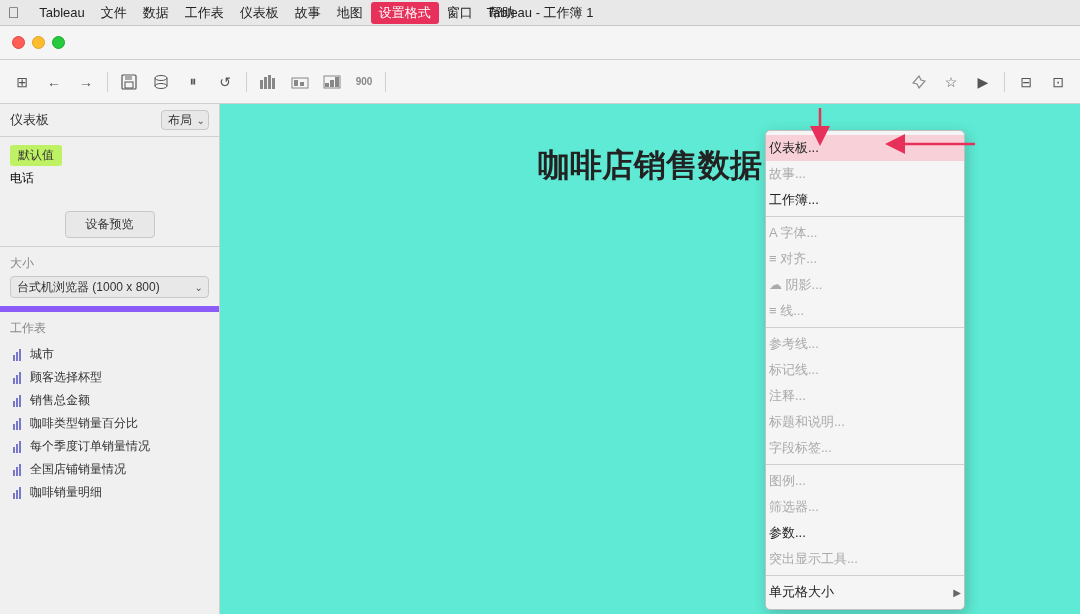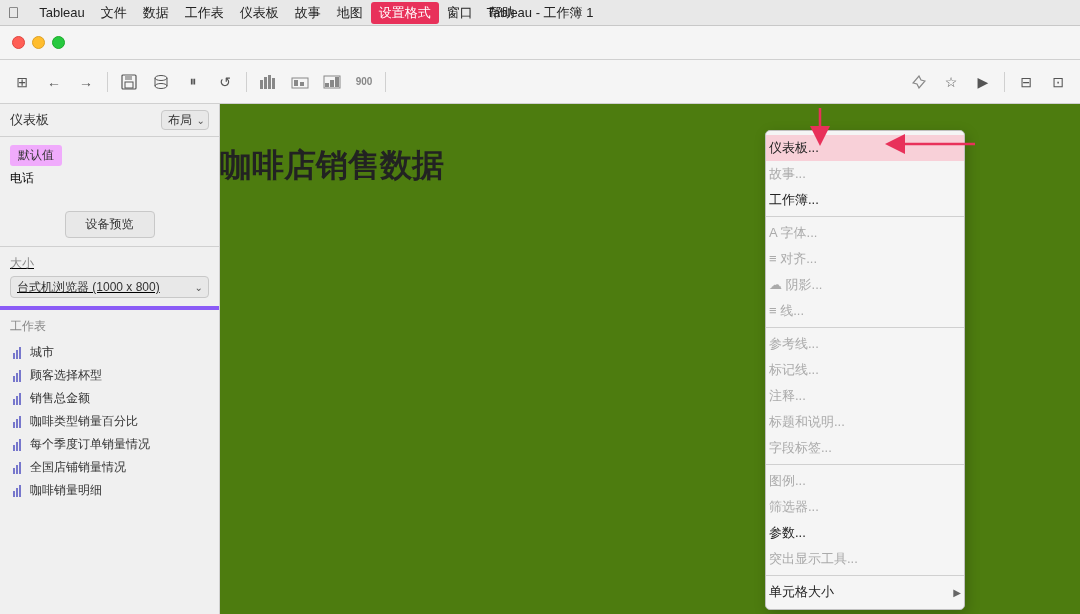--- a/index.html
+++ b/index.html
@@ -152,21 +152,21 @@
       font-size: 10px;
       pointer-events: none;
       color: #555;
     }
 
     .sidebar-section {
       padding: 8px 10px;
       border-bottom: 1px solid #d0d0d0;
     }
     .device-default {
-      background: #f0abfc;
+      background: #bef264;
       border-radius: 3px;
       padding: 2px 8px;
       font-size: 12px;
       font-weight: 500;
       color: #333;
       display: inline-block;
       margin-bottom: 2px;
     }
     .device-phone {
       font-size: 12px;
@@ -183,22 +183,21 @@
       color: #333;
       cursor: pointer;
       display: block;
       width: 90px;
       text-align: center;
       margin-left: auto;
       margin-right: auto;
     }
     .size-section {
       padding: 8px 10px;
-      border-bottom: 4px solid #8b5cf6;
-      text-decoration: underline;
+      border-bottom: 6px solid #8b5cf6;
     }
     .size-label {
       font-size: 12px;
       color: #888;
       margin-bottom: 4px;
     }
     .size-select-wrapper {
       position: relative;
       display: flex;
       align-items: center;
@@ -259,24 +258,24 @@
     }
     .bar-icon span {
       display: block;
       width: 2px;
       background: #7777cc;
     }
 
     
     #content {
       flex: 1;
-      background: #4d7c0f;
+      background: #5eead4;
       display: flex;
       align-items: flex-start;
-      justify-content: flex-start;
+      justify-content: center;
       padding-top: 40px;
       position: relative;
     }
     .dashboard-title {
       font-size: 32px;
       font-weight: bold;
       color: #222;
     }
 
     

